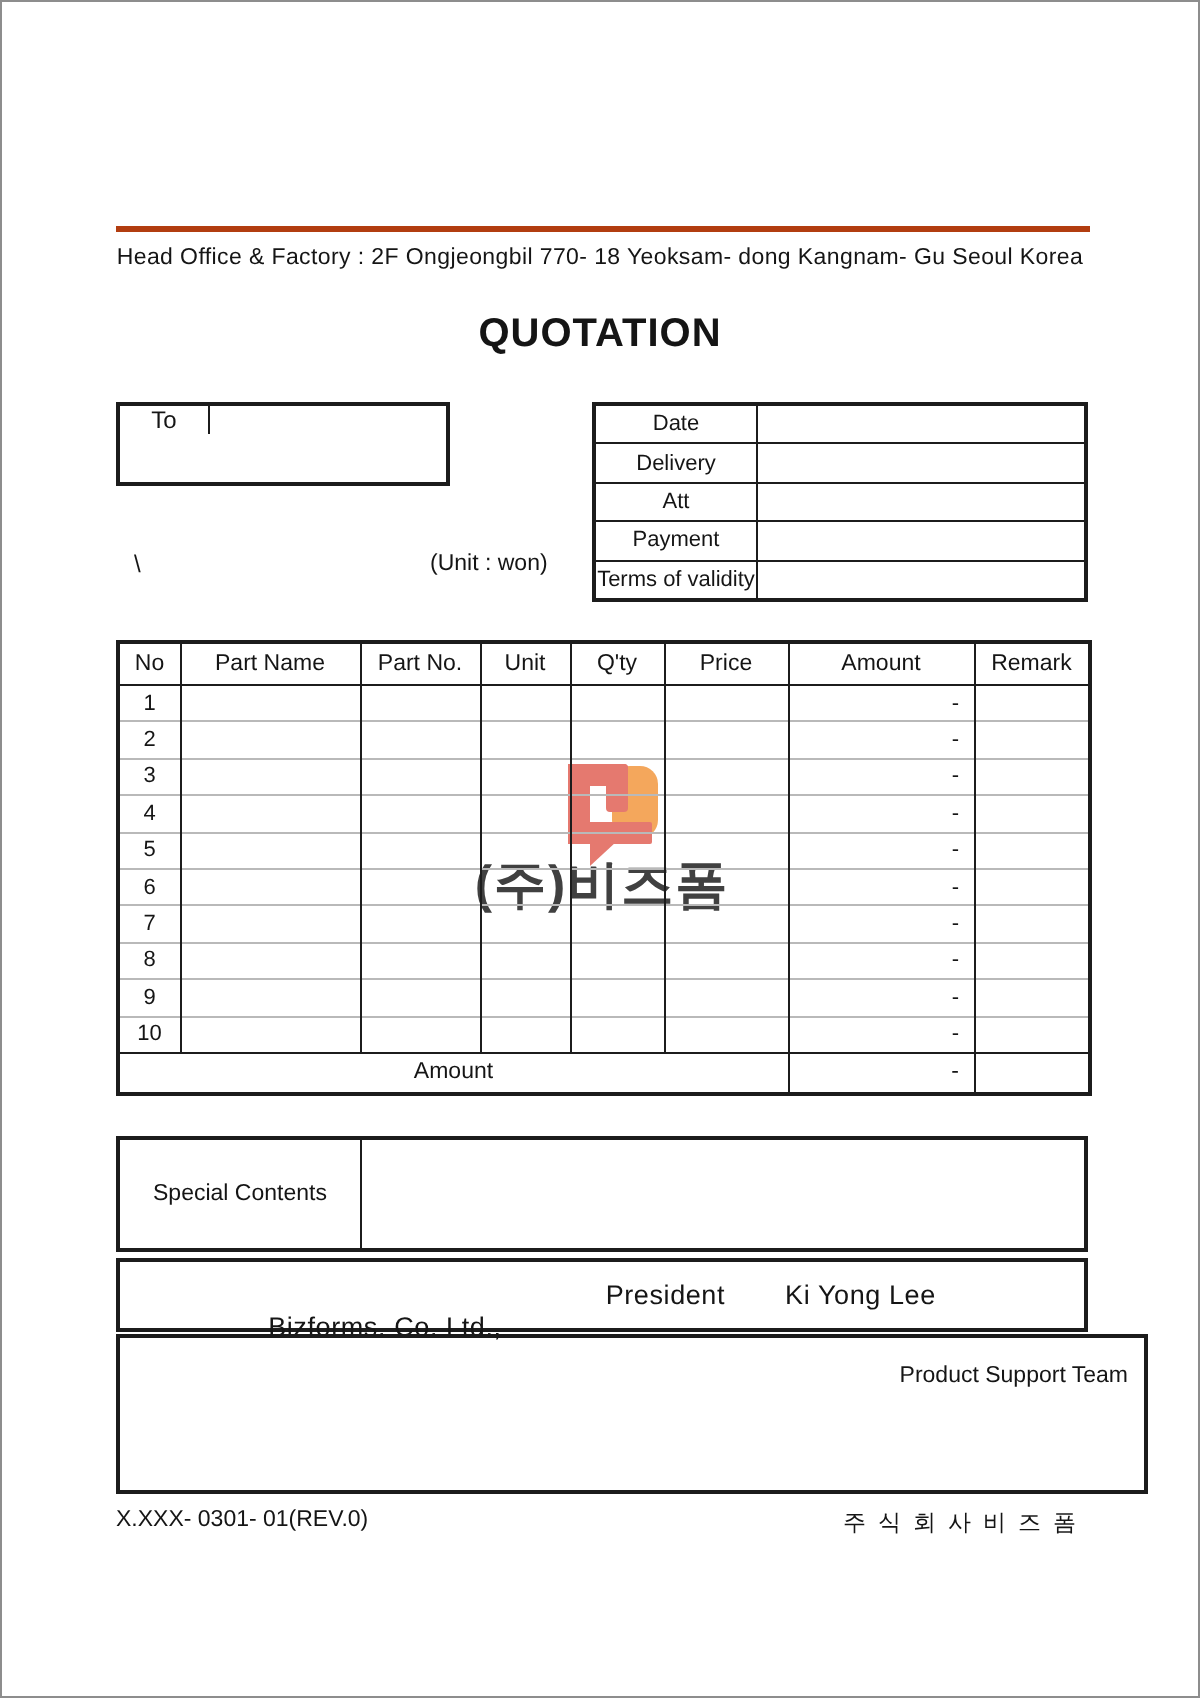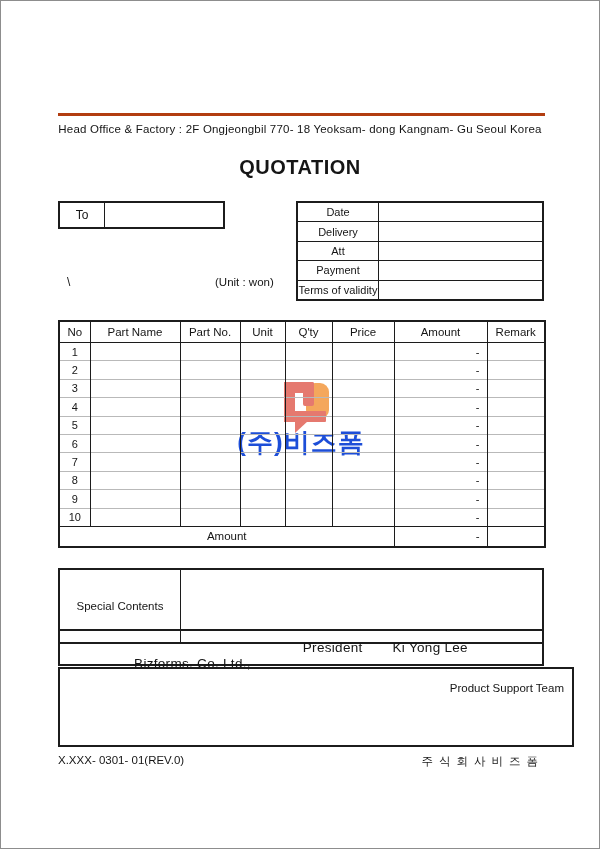--- a/index.html
+++ b/index.html
@@ -6,44 +6,44 @@
   .page{
     position:relative;width:600px;height:849px;box-sizing:border-box;
     background:#ffffff;border:1px solid #8d8d8d;overflow:hidden;
     font-family:"Liberation Sans",sans-serif;color:#151515;
   }
   
   .header-rule{position:absolute;left:57px;top:112px;width:487px;height:3px;background:#b23d10;}
   .address{position:absolute;left:0;top:122px;width:100%;text-align:center;font-size:11.5px;letter-spacing:.2px;}
   .title{position:absolute;left:0;top:155px;width:100%;text-align:center;font-size:20px;font-weight:bold;letter-spacing:.5px;margin:0;}
   
-  .to-box{position:absolute;left:57px;top:200px;width:167px;height:28px;border:2px solid #1c1c1c;box-sizing:border-box;display:flex;background:transparent;}
+  .to-box{position:absolute;left:57px;top:200px;width:167px;height:42px;border:2px solid #1c1c1c;box-sizing:border-box;display:flex;background:transparent;flex-direction:column;}
   .to-label{width:44px;border-right:1.5px solid #1c1c1c;display:flex;align-items:center;justify-content:center;font-size:12px;}
   .to-value{flex:1;}
   
   .info-table{position:absolute;left:295px;top:200px;width:248px;height:100px;border:2px solid #1c1c1c;box-sizing:border-box;display:flex;flex-direction:column;background:transparent;}
   .info-row{flex:1;display:flex;border-bottom:1.5px solid #1c1c1c;justify-content:center;}
   .info-row:last-child{border-bottom:none;}
   .info-label{width:80px;border-right:1.5px solid #1c1c1c;display:flex;align-items:center;justify-content:center;font-size:11px;white-space:nowrap;overflow:hidden;}
   .info-value{flex:1;}
   .currency{position:absolute;left:66px;top:274px;font-size:12px;}
   .unit-note{position:absolute;left:214px;top:275px;font-size:11.5px;}
   
   .wm-logo{position:absolute;left:280px;top:374px;}
-  .wm-text{position:absolute;left:180px;top:424px;width:240px;text-align:center;font-size:26px;font-weight:bold;color:#1d4ed8;letter-spacing:1px;}
+  .wm-text{position:absolute;left:180px;top:424px;width:240px;text-align:center;font-size:26px;font-weight:bold;color:#404040;letter-spacing:1px;}
   
   .items{position:absolute;left:57px;top:319px;width:486px;border-collapse:collapse;table-layout:fixed;background:transparent;border:2px solid #1c1c1c;}
   .items th{border:1px solid #1c1c1c;border-bottom:1.5px solid #1c1c1c;height:20px;font-size:11.5px;font-weight:normal;padding:0;}
   .items td{border-left:1px solid #1c1c1c;border-right:1px solid #1c1c1c;border-top:1px solid #b9b9b9;height:17.4px;font-size:11px;padding:0 2px;}
   .items td.no-cell{text-align:center;}
   .items td.amt{text-align:right;padding-right:7px;}
   .items tr.total td{border-top:1.5px solid #1c1c1c;height:19px;font-size:11.5px;}
   .items tr.total td.lbl{text-align:center;}
   
-  .special-box{position:absolute;left:57px;top:567px;width:486px;height:76px;border:2px solid #1c1c1c;box-sizing:border-box;display:flex;}
+  .special-box{position:absolute;left:57px;top:567px;width:486px;height:58px;border:2px solid #1c1c1c;box-sizing:border-box;display:flex;}
   .special-label{width:120px;border-right:1.5px solid #1c1c1c;display:flex;align-items:center;justify-content:center;font-size:11.5px;}
   .special-content{flex:1;}
   
   .sign-row{position:absolute;left:57px;top:628px;width:486px;height:37px;border:2px solid #1c1c1c;box-sizing:border-box;display:flex;align-items:center;justify-content:center;font-size:13.5px;letter-spacing:.3px;}
   .sign-company{margin-right:52px;margin-top:31px;}
   .sign-title{margin-right:30px;}
   
   .bottom-box{position:absolute;left:57px;top:666px;width:516px;height:80px;border:2px solid #1c1c1c;box-sizing:border-box;}
   .team{position:absolute;right:8px;top:13px;font-size:11.5px;}
   

